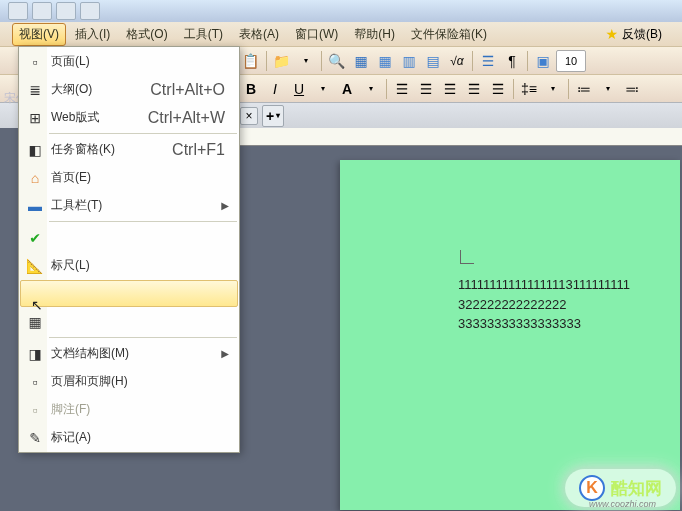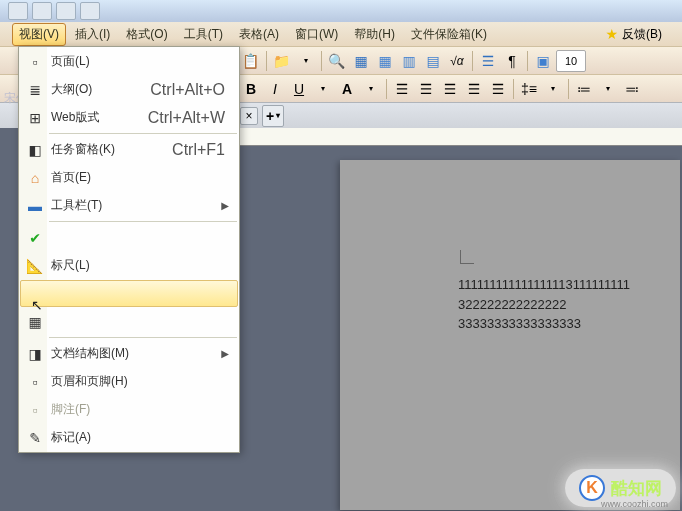--- a/index.html
+++ b/index.html
@@ -20,41 +20,41 @@
     .toolbar-sep { width: 1px; height: 20px; background: #c0b090; margin: 0 2px; }
     
     .toolbar2 { height: 28px; background: linear-gradient(#f8f0e0, #e8d8c8); border-top: 1px solid #d0c0a0; display: flex; align-items: center; padding: 0 4px; gap: 2px; }
     
     .tab-bar { height: 26px; background: linear-gradient(#e0e4ea, #d0d4da); border-top: 1px solid #b0b4ba; display: flex; align-items: center; padding: 0 4px; gap: 4px; }
     .tab-close { width: 18px; height: 18px; background: #e8ecf0; border: 1px solid #a0a8b0; border-radius: 2px; display: flex; align-items: center; justify-content: center; font-size: 12px; }
     .tab-add { width: 22px; height: 22px; background: #e8ecf0; border: 1px solid #a0a8b0; border-radius: 2px; display: flex; align-items: center; justify-content: center; font-size: 14px; font-weight: bold; }
     
     .workspace { position: absolute; top: 128px; left: 0; right: 0; bottom: 0; background: #606878; }
     .ruler-h { position: absolute; top: 128px; left: 240px; right: 0; height: 18px; background: #f8f8f0; border-bottom: 1px solid #888; }
-    .page { position: absolute; top: 160px; left: 340px; width: 340px; height: 350px; background: #a3a3a3; box-shadow: -2px 2px 6px rgba(0,0,0,0.3); }
+    .page { position: absolute; top: 160px; left: 340px; width: 340px; height: 350px; background: #86efac; box-shadow: -2px 2px 6px rgba(0,0,0,0.3); }
     .cursor-mark { position: absolute; top: 90px; left: 120px; width: 14px; height: 14px; border-left: 1px solid #666; border-bottom: 1px solid #666; }
     .doc-text { position: absolute; top: 115px; left: 118px; font-size: 13px; line-height: 1.5; color: #222; }
     
     .dropdown { position: absolute; top: 46px; left: 18px; width: 222px; background: linear-gradient(to right, #f8f8f0 28px, #fefefe 28px); border: 1px solid #a0a090; box-shadow: 2px 2px 8px rgba(0,0,0,0.3); z-index: 100; }
     .dd-item { height: 27px; display: flex; align-items: center; padding: 0 8px 0 4px; font-size: 12px; color: #333; border: 1px solid transparent; margin: 1px; border-radius: 2px; position: relative; }
     .dd-item.highlighted { background: linear-gradient(#fff8d8, #ffe890); border-color: #e0c070; }
     .dd-item.disabled { color: #a0a090; }
     .dd-icon { width: 20px; height: 20px; display: flex; align-items: center; justify-content: center; margin-right: 6px; font-size: 14px; }
     .dd-label { flex: 1; }
     .dd-shortcut { font-size: 16px; color: #555; margin-right: 4px; padding-left: 28px; }
     .dd-arrow { font-size: 10px; color: #555; }
     .dd-sep { height: 1px; background: #d0d0c0; margin: 2px 2px 2px 30px; }
     .cursor-arrow { position: absolute; left: 10px; top: 16px; font-size: 14px; color: #222; z-index: 101; pointer-events: none; }
     
     .side-label { position: absolute; top: 90px; left: 4px; font-size: 13px; color: #c8c8d8; }
     
     .watermark { position: absolute; bottom: 4px; right: 6px; display: flex; align-items: center; gap: 6px; padding: 6px 14px; background: rgba(255,255,255,0.65); border-radius: 30px; box-shadow: 0 0 12px rgba(200,200,200,0.8), 0 0 20px rgba(255,255,255,0.6); }
     .wm-logo { width: 26px; height: 26px; border-radius: 50%; background: #fff; border: 2px solid #3878d8; display: flex; align-items: center; justify-content: center; font-size: 16px; font-weight: bold; color: #f08030; position: relative; }
     .wm-text { font-size: 17px; font-weight: bold; color: #bef264; }
-    .wm-url { position: absolute; bottom: 2px; right: 14px; font-size: 9px; color: #888; }
+    .wm-url { position: absolute; bottom: 2px; right: 26px; font-size: 9px; color: #888; font-style: italic; }
     
     .font-label { font-size: 12px; color: #c0c0d0; }
   </style>
 </head>
 <body>
 
 <div class="title-bar">
   <div class="title-bar-item"></div>
   <div class="title-bar-item"></div>
   <div class="title-bar-item"></div>

